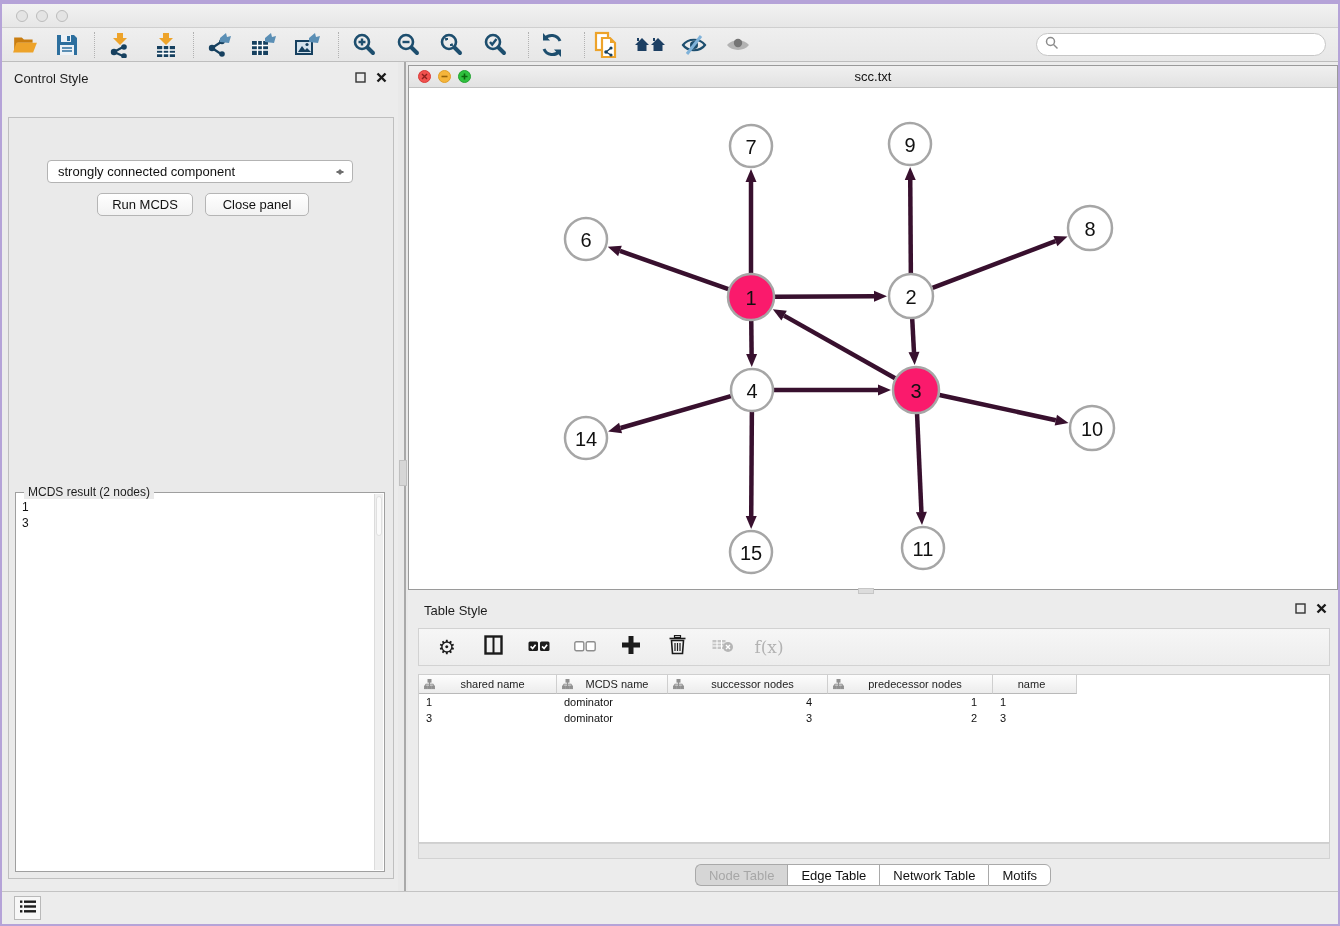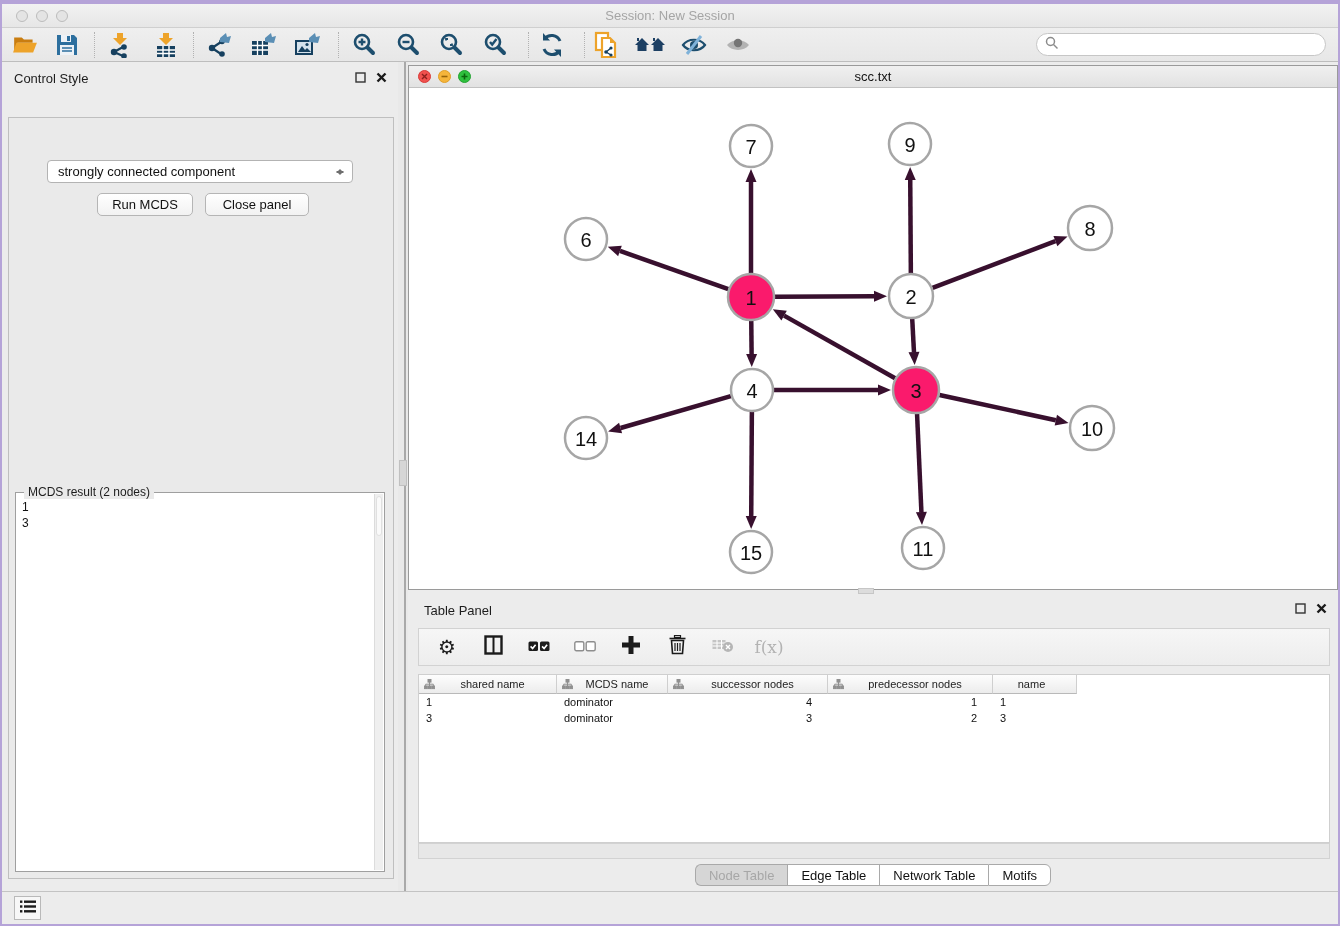--- a/index.html
+++ b/index.html
@@ -127,21 +127,20 @@
 </style>
 </head>
 <body>
 
 <div class="app">
 
   <div class="titlebar">
     <span class="tl-dot" style="left:14px"></span>
     <span class="tl-dot" style="left:34px"></span>
     <span class="tl-dot" style="left:54px"></span>
-    <div class="title">Session: New Session</div>
   </div>
 
   <div class="toolbar">
     <div class="tbtn" style="left:6px">
       <span>
           <svg width="26" height="24" viewBox="0 0 24 22">
             <path fill="#c97d10" d="M2 18V4h7l2 2h8v3H5z"></path>
             <path fill="#eda32a" d="M4 9h19l-3.5 9H1z"></path>
           </svg>
         </span>
@@ -471,21 +470,21 @@
           <g>
             <circle cx="342" cy="464" r="21" fill="#ffffff" stroke="#a6a6a6" stroke-width="2.5"></circle>
             <text x="342" y="465" text-anchor="middle" dominant-baseline="central" font-size="20" fill="#111" font-family="&quot;Liberation Sans&quot;,sans-serif">15</text>
           </g>
         </svg>
     </div>
   </div>
   <div class="h-splitter-grip"></div>
 
   <div class="table-panel">
-    <span class="tp-title">Table Panel</span>
+    <span class="tp-title">Table Style</span>
     <span class="win-ctl" style="right:30px; top:6px;">
         <svg width="11" height="11" viewBox="0 0 11 11">
           <rect x="1" y="1" width="9" height="9" fill="none" stroke="#333" stroke-width="1.4"></rect>
         </svg>
       </span>
     <span class="win-ctl" style="right:9px; top:6px;">
         <svg width="11" height="11" viewBox="0 0 11 11">
           <path stroke="#1a1a1a" stroke-width="2.4" d="M1.5 1.5l8 8M9.5 1.5l-8 8"></path>
         </svg>
       </span>

